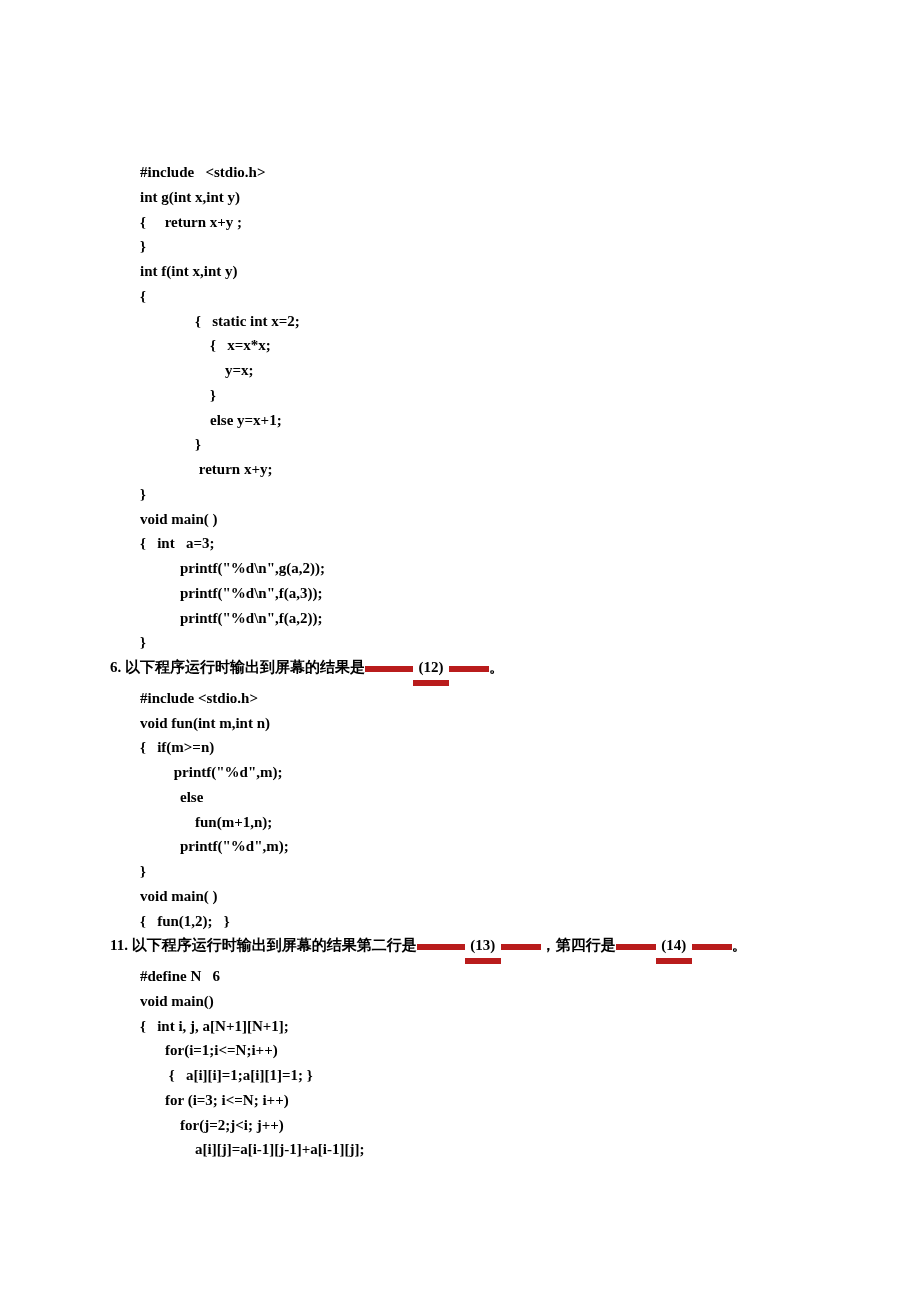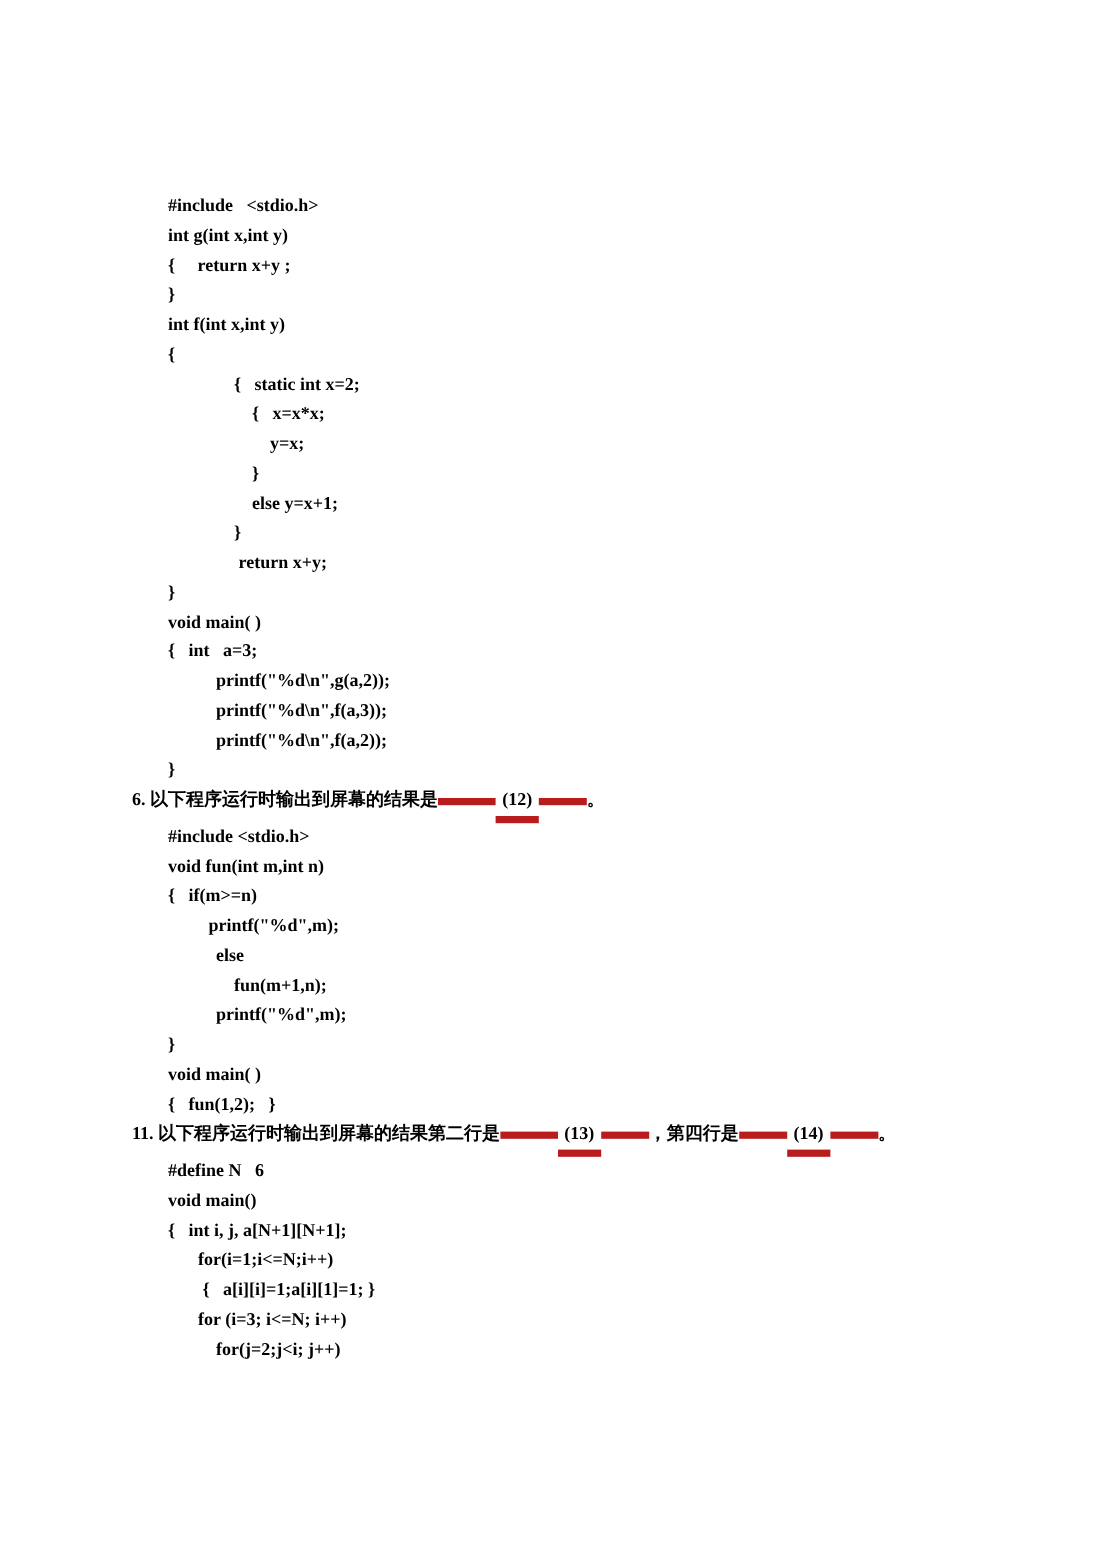--- a/index.html
+++ b/index.html
@@ -84,14 +84,15 @@
     <span>以下程序运行时输出到屏幕的结果第二行是</span><span class="blank"></span><span class="blank blank-label">(13)</span><span class="blank blank-mid"></span><span>，第四行是</span><span class="blank blank-mid"></span><span class="blank blank-label">(14)</span><span class="blank blank-mid"></span><span>。</span>
   </div>
 
   <div class="indent-a line">#define N   6</div>
   <div class="indent-a line">void main()</div>
   <div class="indent-a line">{   int i, j, a[N+1][N+1];</div>
   <div class="indent-g line">    for(i=1;i&lt;=N;i++)</div>
   <div class="indent-g line">     {   a[i][i]=1;a[i][1]=1; }</div>
   <div class="indent-g line">    for (i=3; i&lt;=N; i++)</div>
   <div class="indent-g line">        for(j=2;j&lt;i; j++)</div>
+  <div class="indent-g line">            a[i][j]=a[i-1][j-1]+a[i-1][j];</div>
 
 </div>
 
 </body></html>

